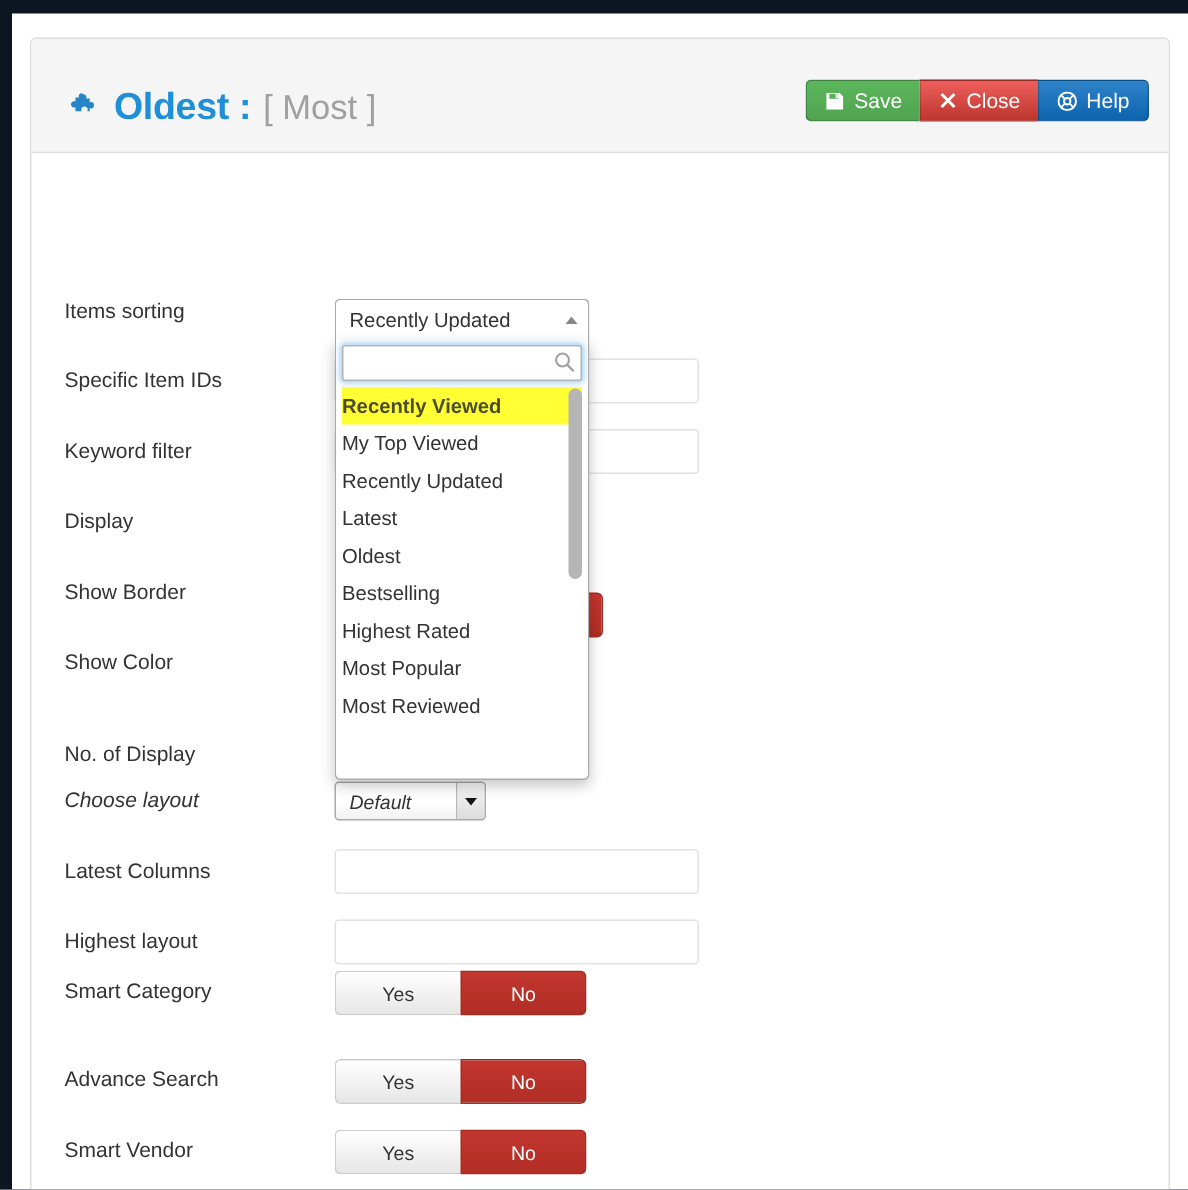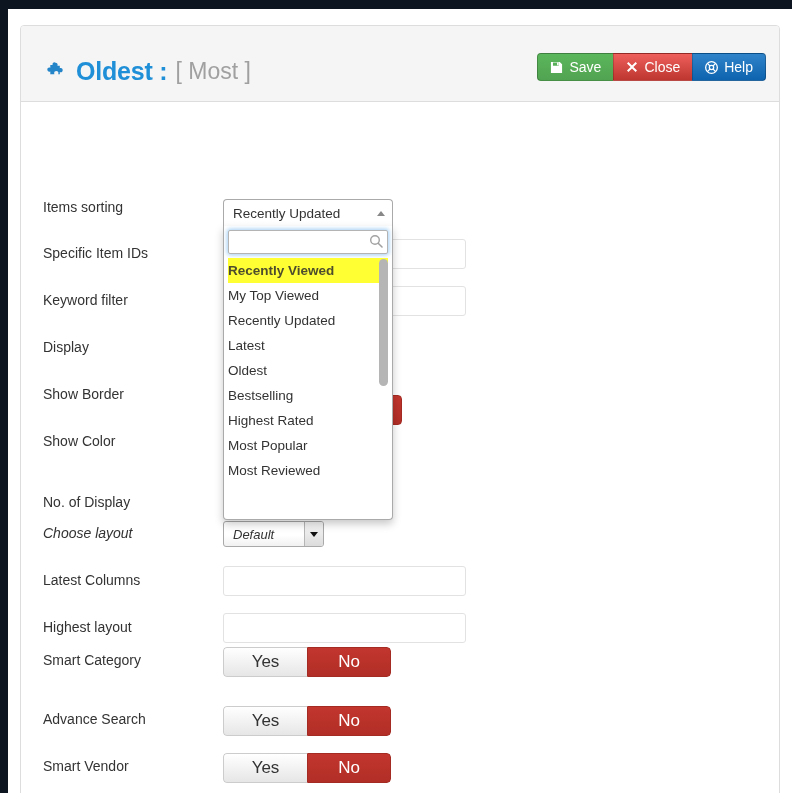--- a/index.html
+++ b/index.html
@@ -212,21 +212,21 @@
     border-radius: 4px;
     overflow: hidden;
     box-sizing: border-box;
     user-select: none;
   }
   .toggle .tg {
     width: 84px;
     display: flex;
     align-items: center;
     justify-content: center;
-    font-size: 17px;
+    font-size: 13px;
     cursor: pointer;
     box-sizing: border-box;
   }
   .toggle .tg-yes {
     background: linear-gradient(to bottom, #ffffff, #e6e6e6);
     color: #333333;
     border: 1px solid #cccccc;
     border-right: none;
     border-radius: 4px 0 0 4px;
   }

